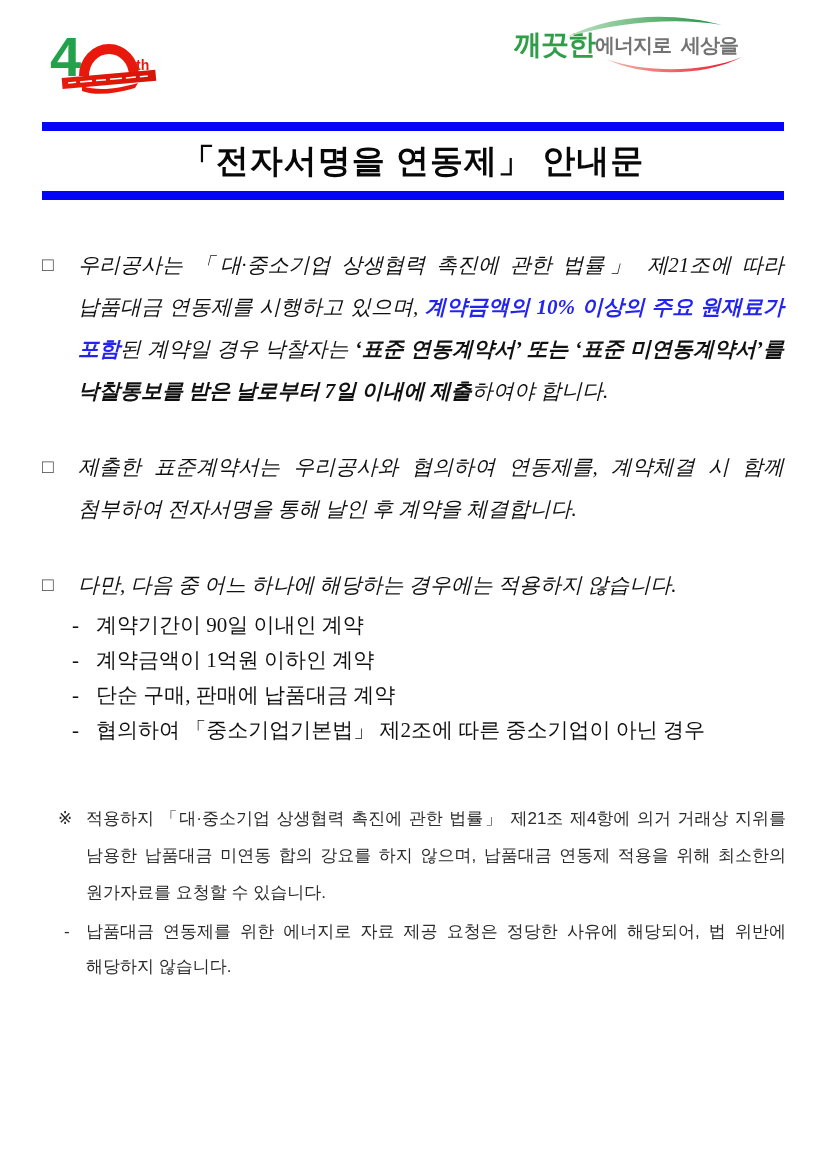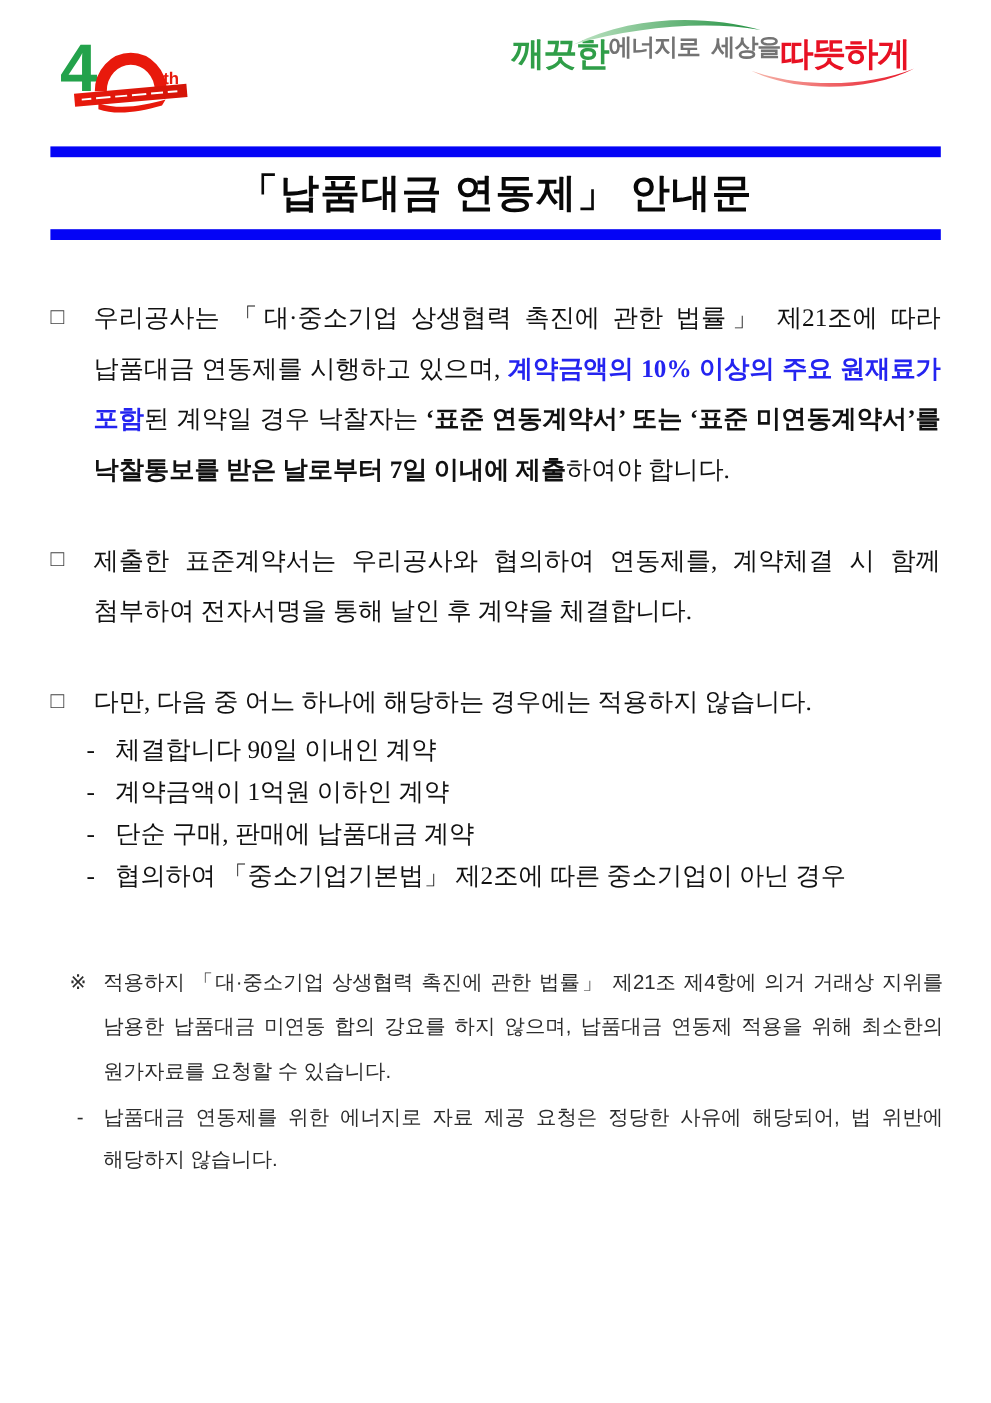--- a/index.html
+++ b/index.html
@@ -4,41 +4,41 @@
 <style>
   html,body { margin:0; padding:0; background:#ffffff; }
   .page {
     position:relative; width:826px; height:1169px; background:#ffffff;
     font-family:"Liberation Serif","DejaVu Serif",serif; color:#111; overflow:hidden;
   }
   
   .header { position:relative; height:104px; }
   .logo { position:absolute; left:48px; top:20px; }
   .slogan {
-    position:absolute; right:68px; top:26px; display:flex; align-items:flex-start;
+    position:absolute; right:88px; top:26px; display:flex; align-items:center;
     font-family:"Liberation Sans","DejaVu Sans",sans-serif; font-weight:bold; white-space:nowrap;
   }
   .slogan .big-green { font-size:28px; color:var(--slogan_green); letter-spacing:-1px; }
   .slogan .small-black { font-size:20px; color:#737373; letter-spacing:-1px; }
   .slogan .gap { display:inline-block; width:10px; }
   .slogan .big-red { font-size:28px; color:var(--slogan_red); letter-spacing:-1px; }
   .swoosh-green { position:absolute; left:50px; top:-11px; pointer-events:none; }
   .swoosh-red { position:absolute; right:-6px; bottom:-13px; pointer-events:none; }
   
   .title-block { margin:18px 42px 0 42px; }
   .title-rule { height:9px; background:var(--rule_blue); }
   .title-text {
     text-align:center; padding:8px 0 7px 0; font-size:33px; font-weight:800; color:#080808;
     font-family:"Liberation Sans","DejaVu Sans",sans-serif; letter-spacing:1px;
   }
   
   .para { display:flex; margin:0 42px 34px 42px; font-size:21px; line-height:42px; }
   .para-first { margin-top:44px; }
   .para-marker { flex:0 0 36px; width:36px; font-size:19px; color:#444; }
-  .para-text { flex:1; text-align:justify; word-break:keep-all; }
+  .para-text { flex:1; text-align:justify; word-break:keep-all;font-style:italic; }
   .seg-n { font-weight:normal; }
   .seg-b { font-weight:bold; }
   .seg-bb { font-weight:bold; color:var(--text_blue); }
   .sub-list { margin:2px 42px 0 72px; }
   .sub-item { display:flex; font-size:21px; line-height:35px; }
   .sub-marker { flex:0 0 24px; width:24px; }
   .sub-text { flex:1; word-break:keep-all; }
   .para-last { margin-bottom:0; }
   
   .note {
@@ -93,57 +93,56 @@
             <stop offset="0" stop-color="#bfe4c4"></stop>
               <stop offset="1" stop-color="#1f8f3e"></stop>
           </linearGradient>
         </defs>
         <path d="M2,22 C50,-2 110,-3 158,10 C112,2 55,7 2,22 Z" fill="url(#gg)"></path>
       </svg>
       <span class="big-green">깨끗한</span>
       <span class="small-black">에너지로</span>
       <span class="gap"></span>
       <span class="small-black">세상을</span>
-      <span class="big-red">따뜻하게</span>
       <svg class="swoosh-red" width="140" height="22" viewBox="0 0 140 22">
         <defs>
           <linearGradient id="rg" x1="0" y1="0" x2="1" y2="0">
             <stop offset="0" stop-color="#f6b7ab"></stop>
               <stop offset="1" stop-color="#e81123"></stop>
           </linearGradient>
         </defs>
         <path d="M2,4 C42,18 98,18 138,2 C100,22 38,22 2,4 Z" fill="url(#rg)"></path>
       </svg>
     </div>
   </div>
 
   <div class="title-block">
     <div class="title-rule"></div>
-    <div class="title-text">「납품대금 연동제」  안내문</div>
+    <div class="title-text">「전자서명을 연동제」  안내문</div>
     <div class="title-rule"></div>
   </div>
 
   <div class="para para-first">
     <span class="para-marker">□</span>
     <span class="para-text"><span class="seg-n">우리공사는 「대·중소기업 상생협력 촉진에 관한 법률」 제21조에 따라 납품대금 연동제를 시행하고 있으며, </span><span class="seg-bb">계약금액의 10% 이상의 주요 원재료가 포함</span><span class="seg-n">된 계약일 경우 낙찰자는 </span><span class="seg-b">‘표준 연동계약서’ 또는 ‘표준 미연동계약서’를 낙찰통보를 받은 날로부터 7일 이내에 제출</span><span class="seg-n">하여야 합니다.</span></span>
   </div>
 
   <div class="para">
     <span class="para-marker">□</span>
     <span class="para-text"><span class="seg-n">제출한 표준계약서는 우리공사와 협의하여 연동제를, 계약체결 시 함께 첨부하여 전자서명을 통해 날인 후 계약을 체결합니다.</span></span>
   </div>
 
   <div class="para para-last">
     <span class="para-marker">□</span>
     <span class="para-text"><span class="seg-n">다만, 다음 중 어느 하나에 해당하는 경우에는 적용하지 않습니다.</span></span>
   </div>
   <div class="sub-list">
       <div class="sub-item">
         <span class="sub-marker">-</span>
-        <span class="sub-text">체결합니다 90일 이내인 계약</span>
+        <span class="sub-text">계약기간이 90일 이내인 계약</span>
       </div>
       <div class="sub-item">
         <span class="sub-marker">-</span>
         <span class="sub-text">계약금액이 1억원 이하인 계약</span>
       </div>
       <div class="sub-item">
         <span class="sub-marker">-</span>
         <span class="sub-text">단순 구매, 판매에 납품대금 계약</span>
       </div>
       <div class="sub-item">

